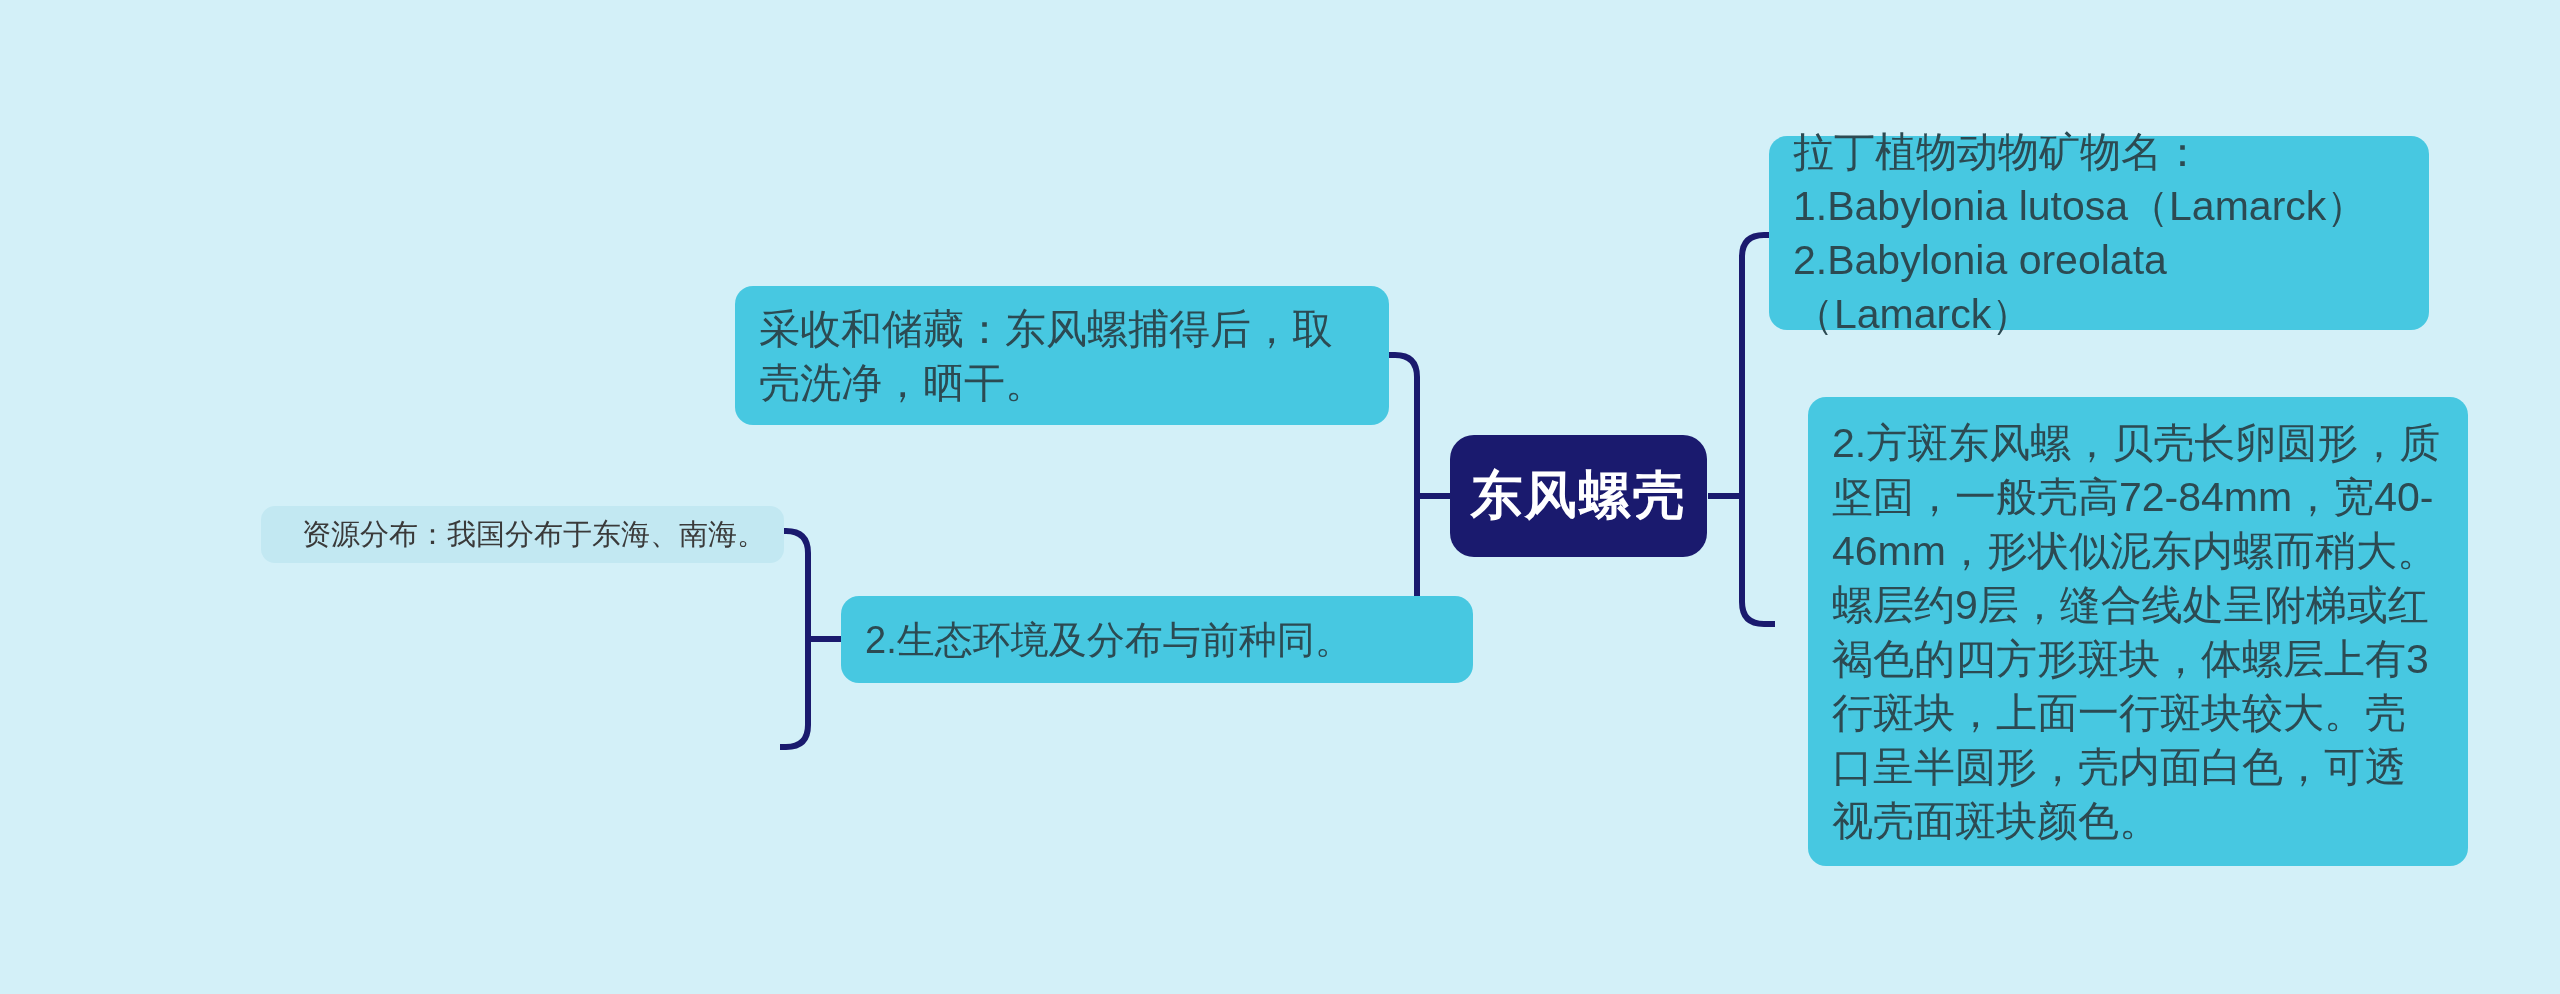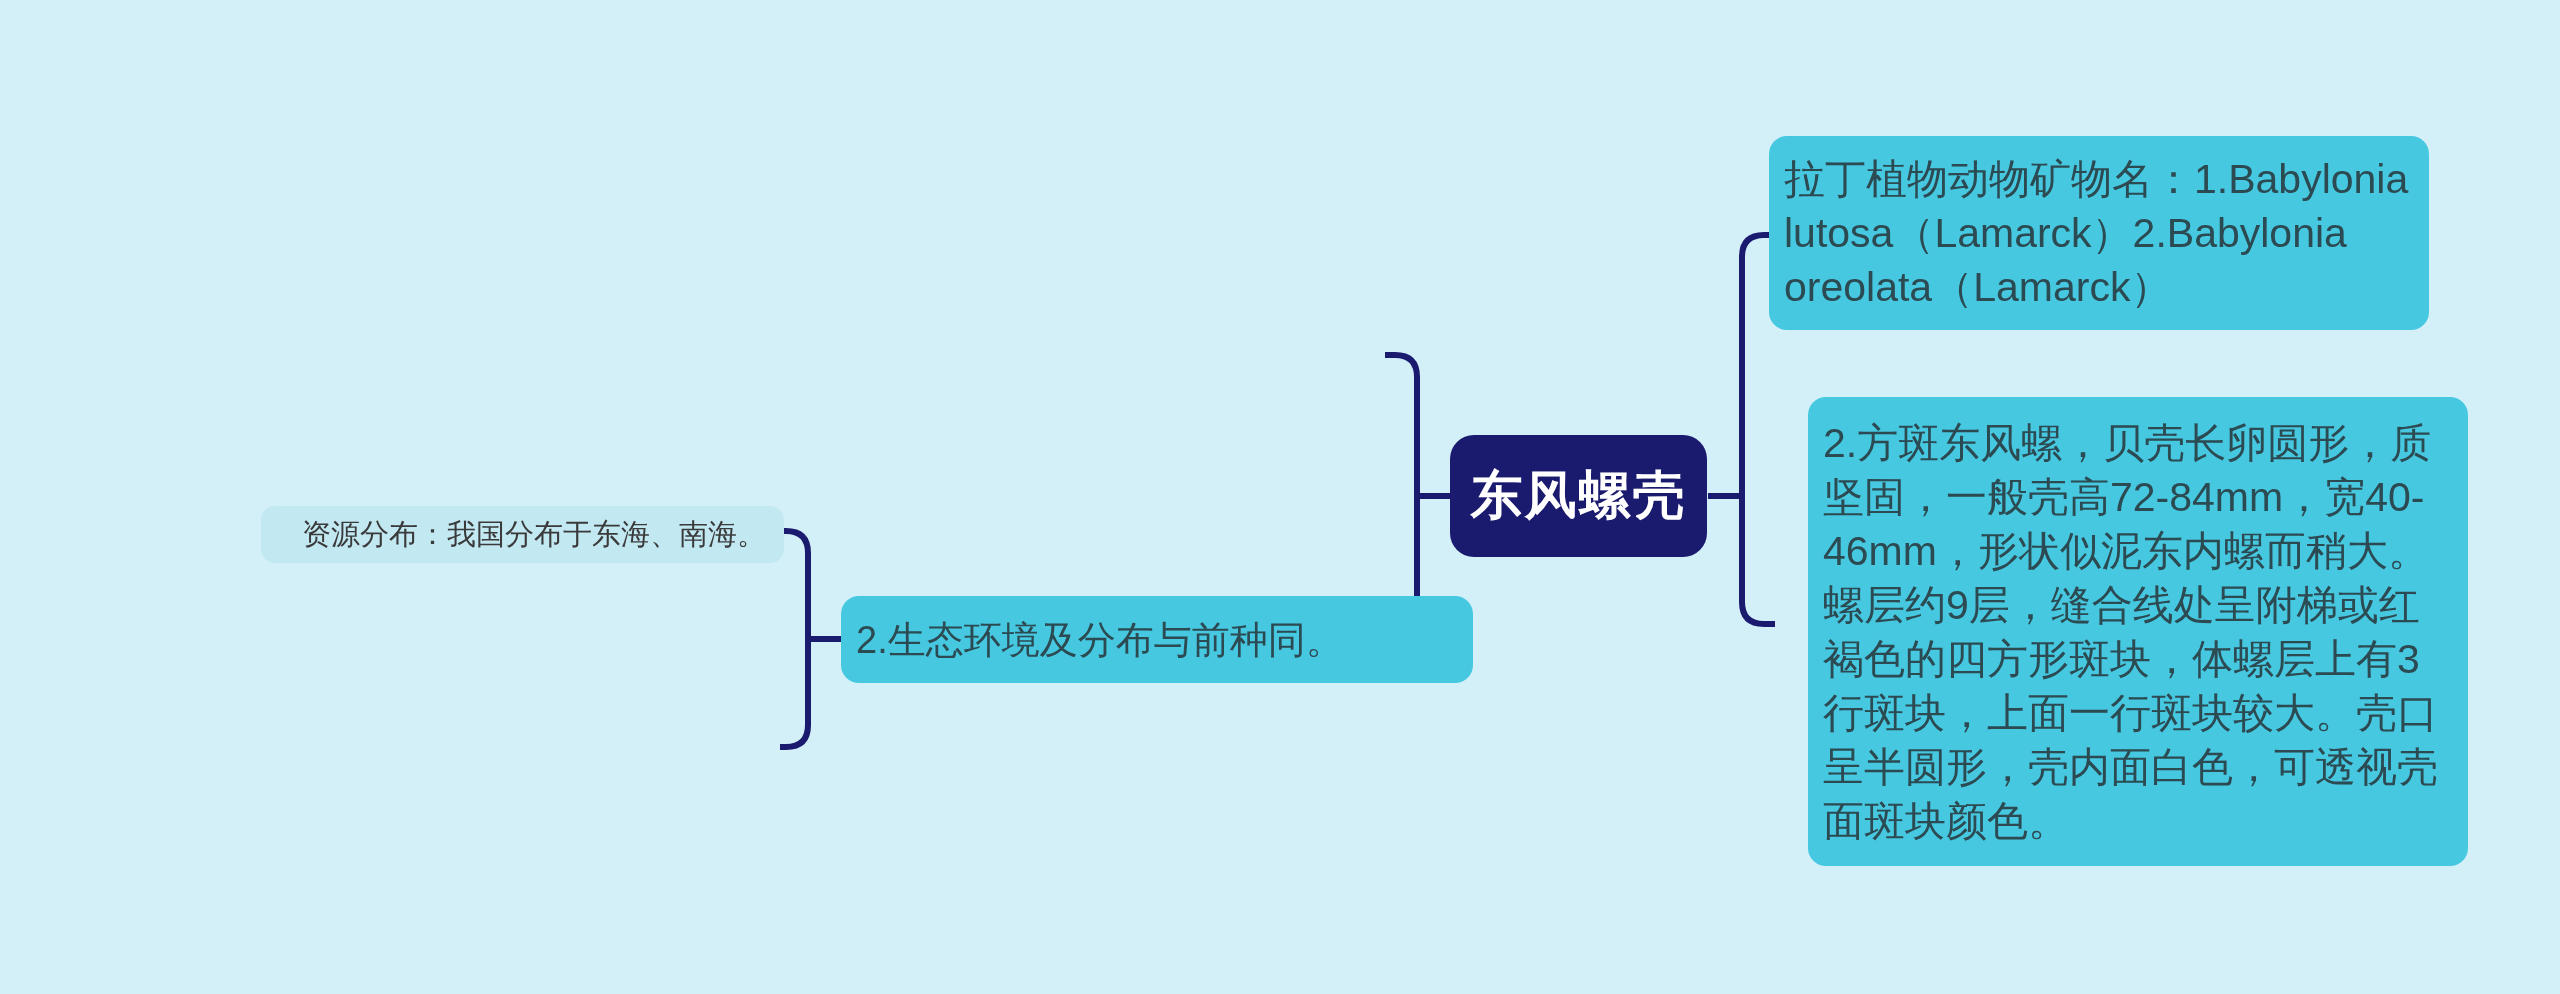--- a/index.html
+++ b/index.html
@@ -33,21 +33,21 @@
     display: flex;
     align-items: center;
     text-align: left;
   }
   .branch {
     background: #47c8e1;
     color: #2c4a52;
     border-radius: 18px;
     font-size: 41px;
     line-height: 54px;
-    padding: 10px 15px;
+    padding: 10px 24px;
   }
   .leaf {
     background: #c2e8f2;
     color: #3a3a3a;
     border-radius: 14px;
     font-size: 29px;
     line-height: 43px;
     padding: 8px 22px;
   }
   .nowrap { white-space: nowrap; }
@@ -92,20 +92,23 @@
   </div>
 
   <div class="node branch b-latin">
     <span>拉丁植物动物矿物名：1.Babylonia lutosa（Lamarck）2.Babylonia oreolata（Lamarck）</span>
   </div>
 
   <div class="node branch b-species">
     <span>2.方斑东风螺，贝壳长卵圆形，质坚固，一般壳高72-84mm，宽40-46mm，形状似泥东内螺而稍大。螺层约9层，缝合线处呈附梯或红褐色的四方形斑块，体螺层上有3行斑块，上面一行斑块较大。壳口呈半圆形，壳内面白色，可透视壳面斑块颜色。</span>
   </div>
 
+  <div class="node branch b-harvest">
+    <span>采收和储藏：东风螺捕得后，取壳洗净，晒干。</span>
+  </div>
 
   <div class="node branch b-ecology nowrap">
     <span>2.生态环境及分布与前种同。</span>
   </div>
 
   <div class="node leaf b-dist nowrap">
     <span>资源分布：我国分布于东海、南海。</span>
   </div>
 
 

